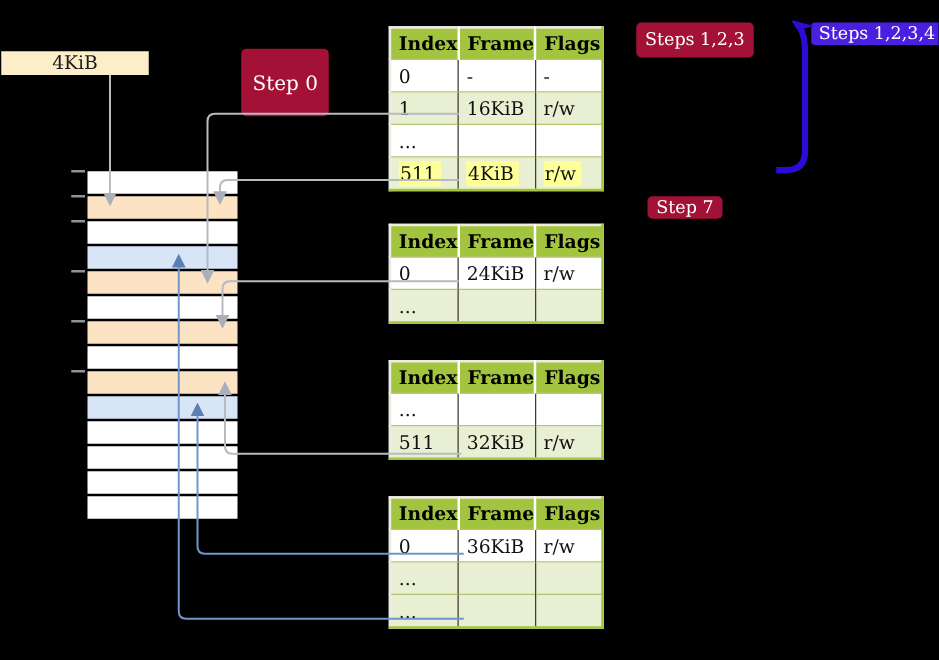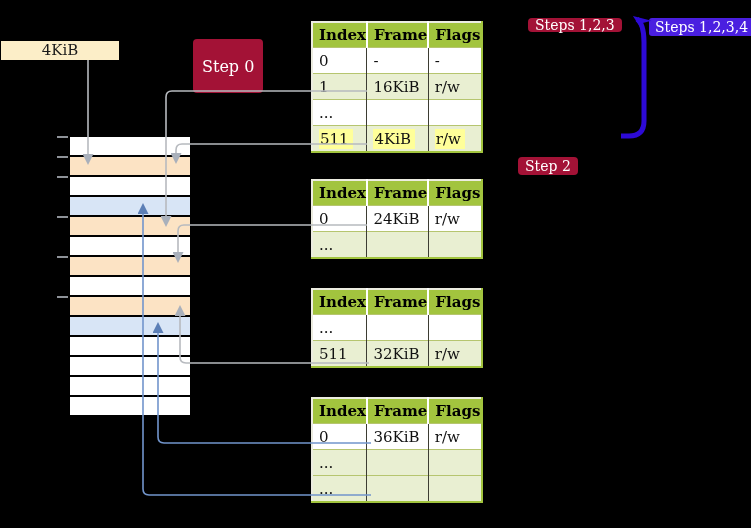--- a/index.html
+++ b/index.html
@@ -15,21 +15,21 @@
     font-size:15px;line-height:19px;text-align:center;
   }
   
   .badge{
     position:absolute;display:inline-flex;align-items:center;justify-content:center;
     color:#fff;border-radius:4px;white-space:nowrap;
   }
   .badge.red{background:var(--badge-red,#a31236);}
   .badge.blue{background:var(--badge-blue,#4a1fe0);border-radius:3px;}
   .badge.b-step0{left:193px;top:39px;height:22px;padding:16px 9px;font-size:16px;}
-  .badge.b-steps123{left:528px;top:18px;height:14px;padding:0 7px;font-size:14px;}
+  .badge.b-steps123{left:509px;top:18px;height:28px;padding:0 7px;font-size:14px;}
   .badge.b-steps1234{left:649px;top:18px;height:18px;padding:0 6px;font-size:14px;}
   .badge.b-step4{left:518px;top:157px;height:18px;padding:0 7px;font-size:14px;}
   
   .stack{position:absolute;left:70px;top:137px;width:120px;height:278px;}
   .mrow{position:absolute;left:0;width:120px;height:18px;background:#fff;}
   .tick{position:absolute;left:57px;width:11px;height:2px;background:var(--tick-gray,#8f9399);}
   
   table.ptable{
     position:absolute;left:311px;border-collapse:collapse;table-layout:fixed;
     background:#fff;font-size:15px;color:#111;
@@ -60,21 +60,21 @@
 </head>
 <body>
 
 <div id="canvas">
 
   <div class="frame-label">4KiB</div>
 
   <div class="badge red b-step0">Step 0</div>
   <div class="badge red b-steps123">Steps 1,2,3</div>
   <div class="badge blue b-steps1234">Steps 1,2,3,4</div>
-  <div class="badge red b-step4">Step 2</div>
+  <div class="badge red b-step4">Step 7</div>
 
   <div class="tick" style="top:136px"></div>
   <div class="tick" style="top:156px"></div>
   <div class="tick" style="top:176px"></div>
   <div class="tick" style="top:216px"></div>
   <div class="tick" style="top:256px"></div>
   <div class="tick" style="top:296px"></div>
 
   <div class="stack">
     <div class="mrow" style="top: 0px; background: rgb(255, 255, 255);"></div>

